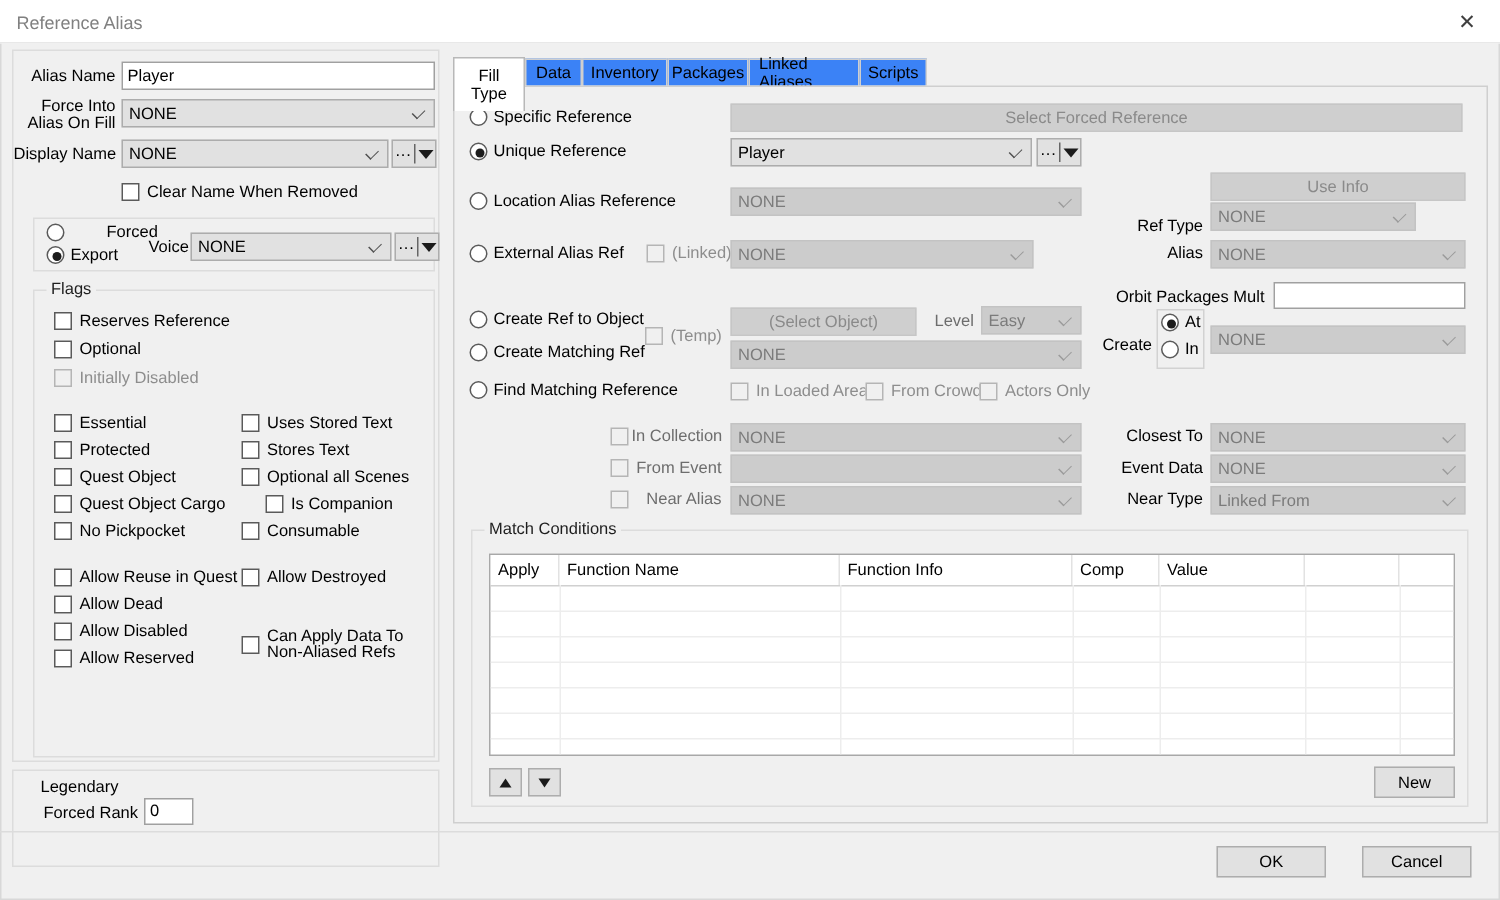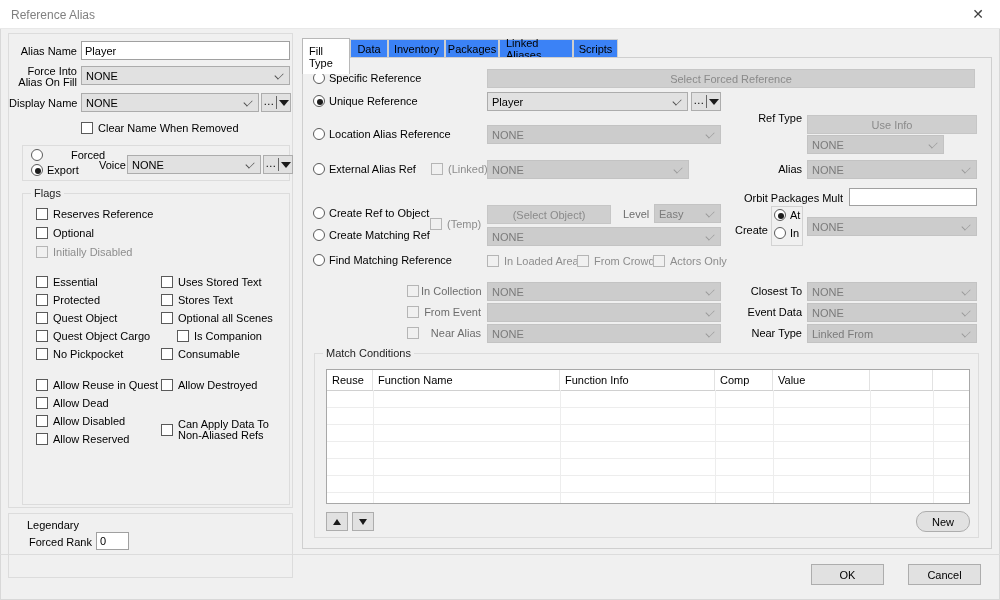--- a/index.html
+++ b/index.html
@@ -122,21 +122,21 @@
   }
 
   
   .tabstrip { position: absolute; left: 302px; top: 39px; width: 690px; height: 19px; }
   .tab {
     position: absolute; top: 0; height: 19px; background: #3b82f6;
     border: 1px solid #cfcfcf; border-bottom: none;
     display: flex; align-items: center; justify-content: center;
     font-size: 11px; color: #000; padding: 0 6px;
   }
-  .tab.sel { background: #ffffff; border-color: #b8b8b8; height: 36px; z-index: 3; }
+  .tab.sel { background: #ffffff; border-color: #b8b8b8; height: 36px; z-index: 3; text-align: center; }
   .tabbody {
     position: absolute; left: 302px; top: 57px; width: 690px; height: 492px;
     background: #f0f0f0; border: 1px solid #cfcfcf;
   }
 
   
   .tbl {
     position: absolute; background: #ffffff; border: 1px solid #a8a8a8;
     overflow: hidden;
   }
@@ -380,21 +380,21 @@
     <div class="cb dis" style="left:128px; top:105px;">
       <span class="box"></span>
       <span class="t">(Linked)</span>
     </div>
     <div class="cbo dis" style="left:184px; top:102px; width:202px; height:19px;">
       <span>NONE</span>
       <span class="arrow"></span>
     </div>
 
     <div class="btn dis" style="left:504px; top:57px; width:170px; height:19px;">Use Info</div>
-    <div class="lbl r" style="left:435px; top:54px; width:64px;">Ref Type</div>
+    <div class="lbl r" style="left:435px; top:87px; width:64px;">Ref Type</div>
     <div class="cbo dis" style="left:504px; top:77px; width:137px; height:19px;">
       <span>NONE</span>
       <span class="arrow"></span>
     </div>
     <div class="lbl r" style="left:435px; top:105px; width:64px;">Alias</div>
     <div class="cbo dis" style="left:504px; top:102px; width:170px; height:19px;">
       <span>NONE</span>
       <span class="arrow"></span>
     </div>
 
@@ -499,21 +499,21 @@
     <div class="cbo dis" style="left:504px; top:266px; width:170px; height:19px;">
       <span>Linked From</span>
       <span class="arrow"></span>
     </div>
 
     <div class="grp" style="left:11px; top:295px; width:665px; height:185px;">
       <div class="cap">Match Conditions</div>
 
       <div class="tbl" style="left:11px; top:15px; width:644px; height:135px;">
         <div class="hdr">
-          <div class="hc" style="left:0px; width:46px;">Reuse</div>
+          <div class="hc" style="left:0px; width:46px;">Apply</div>
           <div class="hc" style="left:46px; width:187px;">Function Name</div>
           <div class="hc" style="left:233px; width:155px;">Function Info</div>
           <div class="hc" style="left:388px; width:58px;">Comp</div>
           <div class="hc" style="left:446px; width:97px;">Value</div>
           <div class="hc" style="left:543px; width:63px;"></div>
           <div class="hc" style="left:606px; width:38px; border-right:none;"></div>
         </div>
         <div class="hline"></div>
         <div class="vsep" style="left:46px;"></div>
         <div class="vsep" style="left:233px;"></div>
@@ -528,21 +528,21 @@
         <div class="rowline" style="top:105px;"></div>
         <div class="rowline" style="top:122px;"></div>
       </div>
 
       <div class="btnsmall" style="left:11px; top:158px; width:22px; height:19px;">
         <span class="tri-up"></span>
       </div>
       <div class="btnsmall" style="left:37px; top:158px; width:22px; height:19px;">
         <span class="tri-dn"></span>
       </div>
-      <div class="btn" style="left:601px; top:157px; width:54px; height:21px;border-radius:10px;">New</div>
+      <div class="btn" style="left:601px; top:157px; width:54px; height:21px;">New</div>
     </div>
   </div>
 
   <div class="sep-h" style="left:0px; top:554px; width:1000px;"></div>
   <div class="btn" style="left:811px; top:564px; width:73px; height:21px;">OK</div>
   <div class="btn" style="left:908px; top:564px; width:73px; height:21px;">Cancel</div>
 
 </div>
 
 </body></html>

